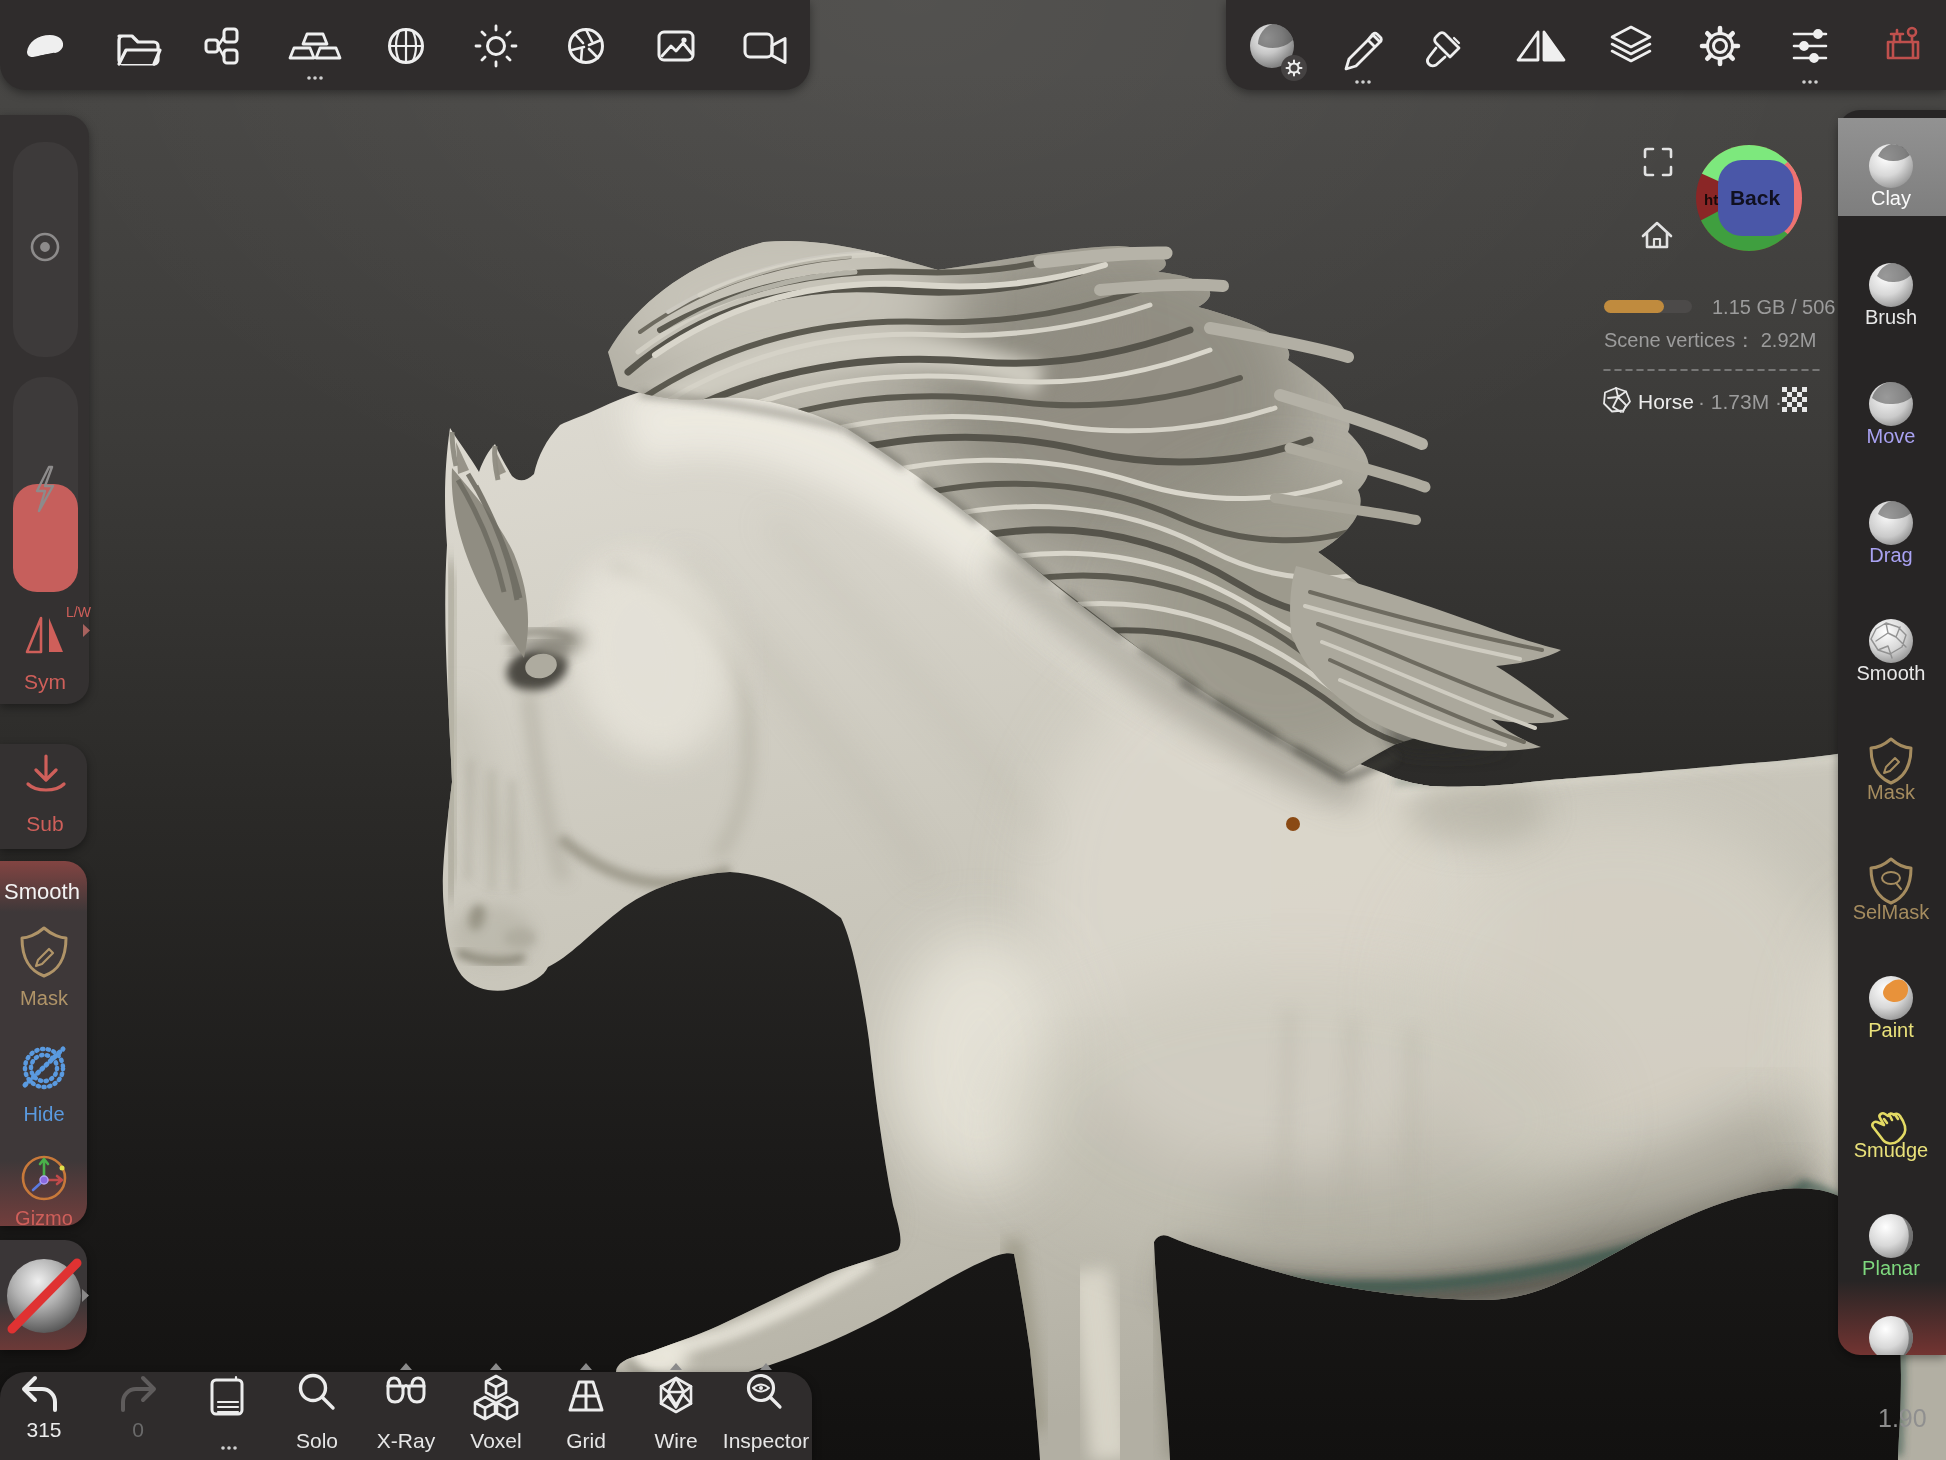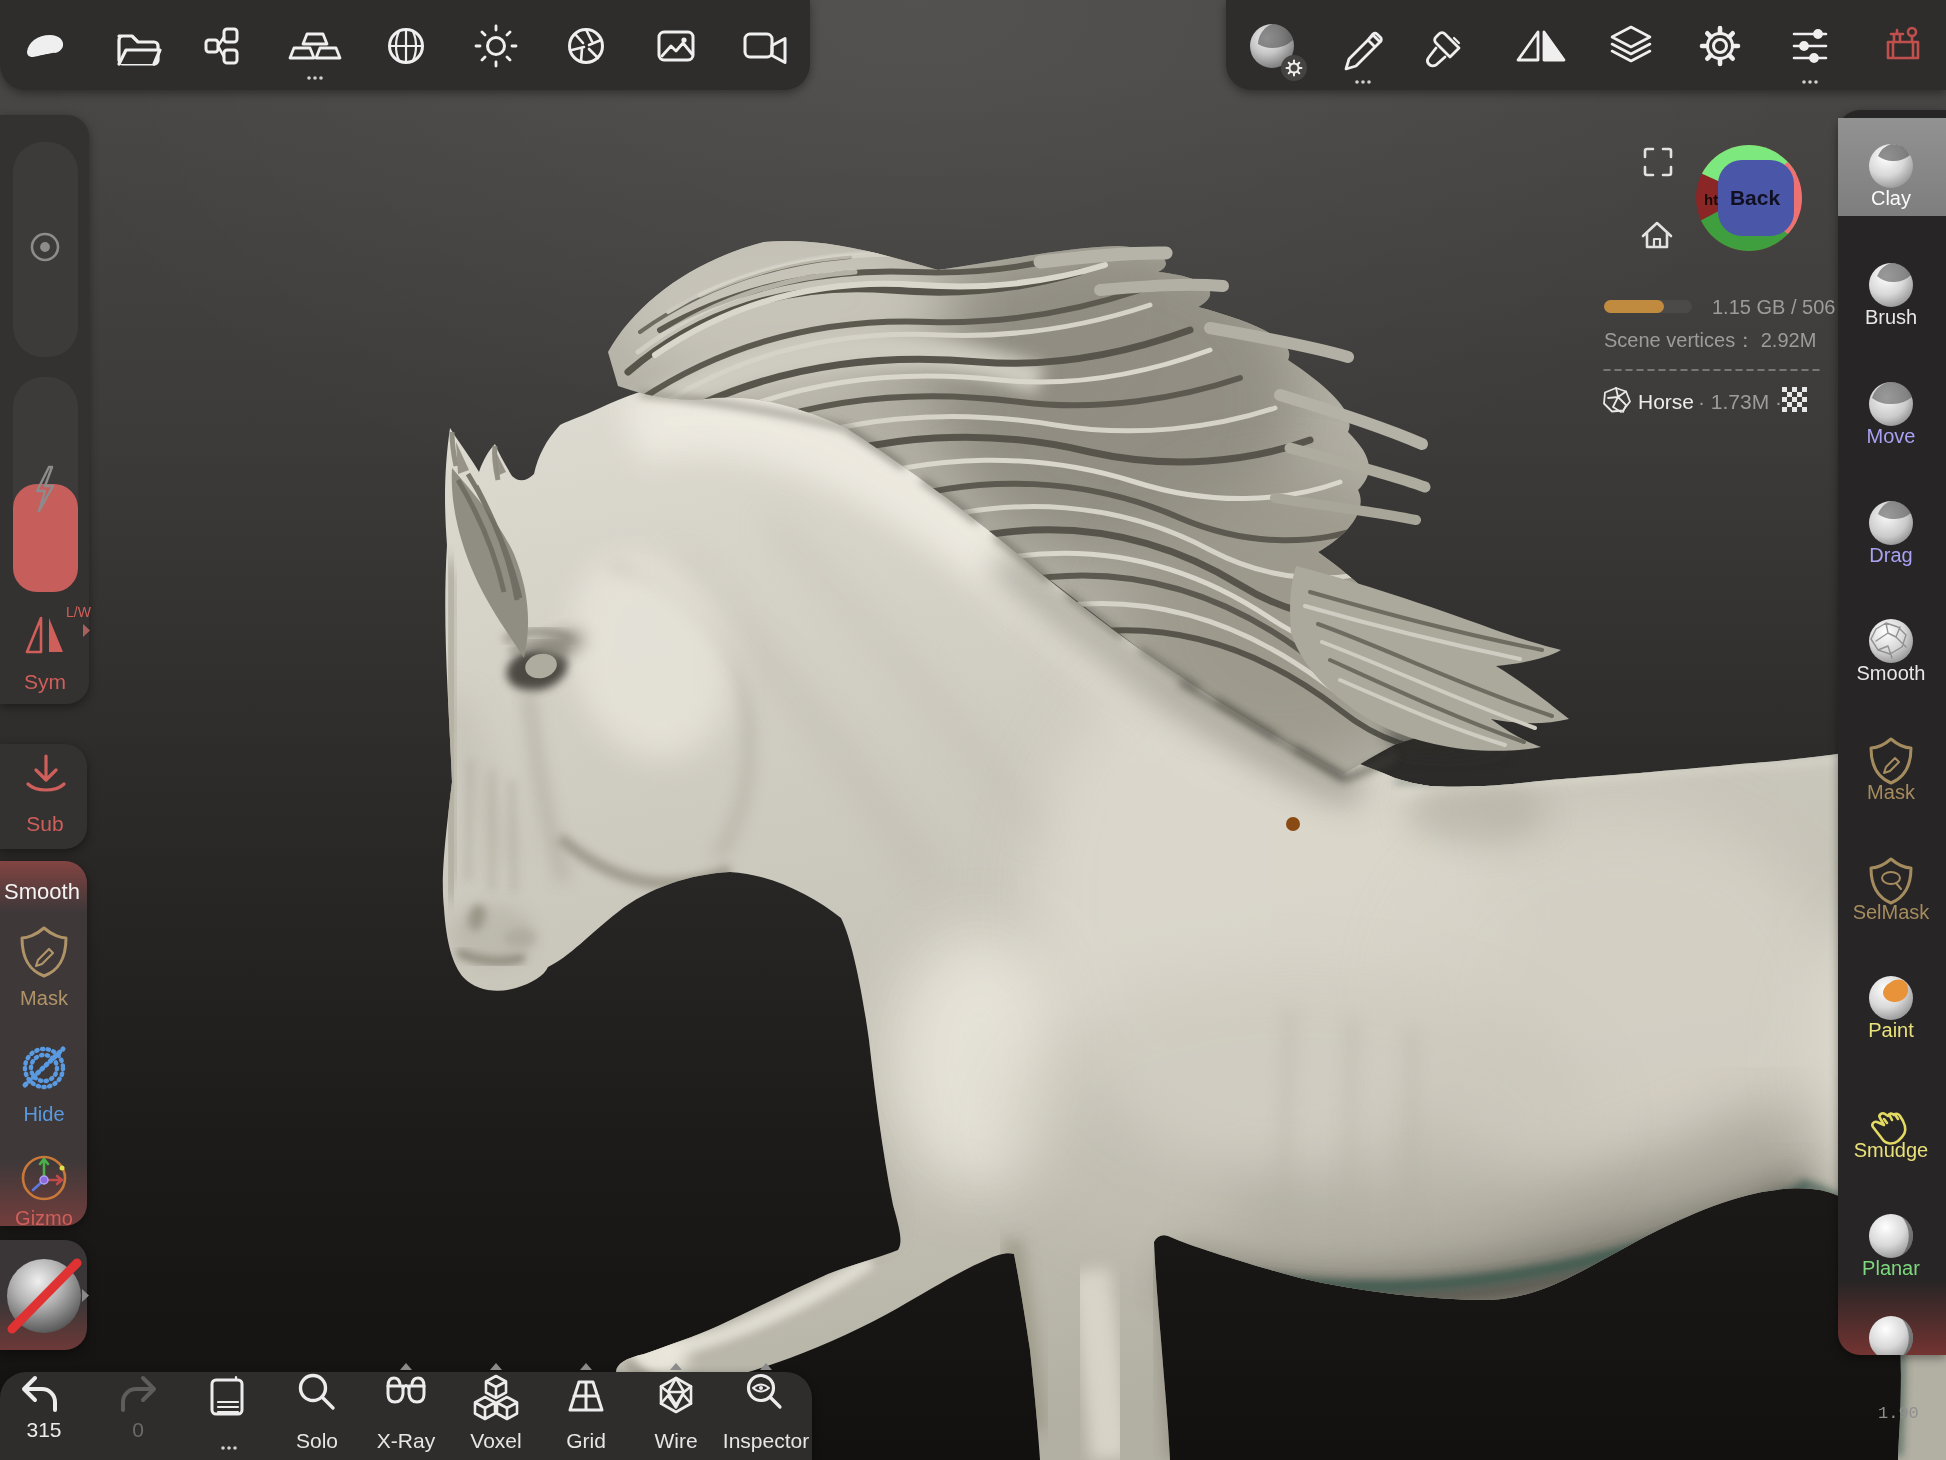--- a/index.html
+++ b/index.html
@@ -456,14 +456,14 @@
 <path d="M36,268 l10,3.5 4,10 -7,9 -11,1 -8,-8 1,-11 z"></path>
 <path d="M36,268 l2,9 8,-5.5 M38,277 l8,8 -3,7 M38,277 l-10,1 M38,277 l-5,10 8,5"></path>
 </g>
 <text x="58" y="289" font-size="21" fill="#ececec" stroke="none">Horse</text>
       <text x="118" y="289" font-size="21" fill="#9c9c9c" stroke="none">· 1.73M ·</text>
 <g fill="#e8e8e8" stroke="none">
 <path d="M207,272 h5v5h-5z M217,272 h5v5h-5z M202,277 h5v5h-5z M212,277 h5v5h-5z M222,277 h5v5h-5z M207,282 h5v5h-5z M217,282 h5v5h-5z M202,287 h5v5h-5z M212,287 h5v5h-5z M222,287 h5v5h-5z M202,267 h5v5h-5z M212,267 h5v5h-5z M222,267 h5v5h-5z"></path>
 </g>
 </svg>
 
-<div class="abs" style="left:1878px;top:1404px;color:#8f8f8f;font-size:17px;font-family:Liberation Mono, monospace;">1.90</div>
+<div class="abs" style="left:1878px;top:1404px;color:#8f8f8f;font-size:25px;">1.90</div>
 </div>
 
 </body></html>

